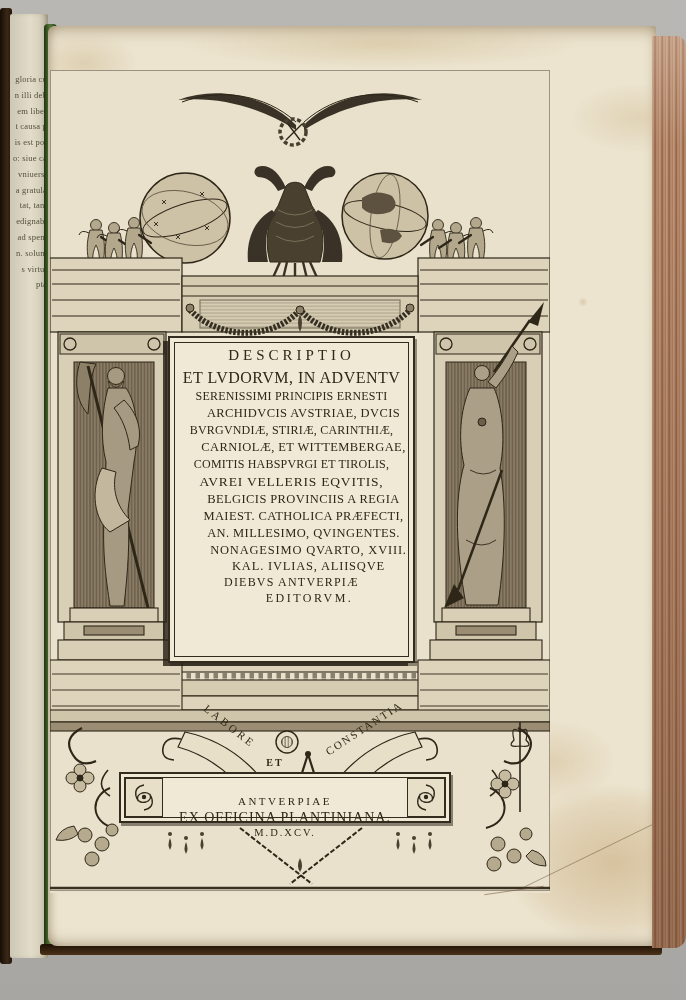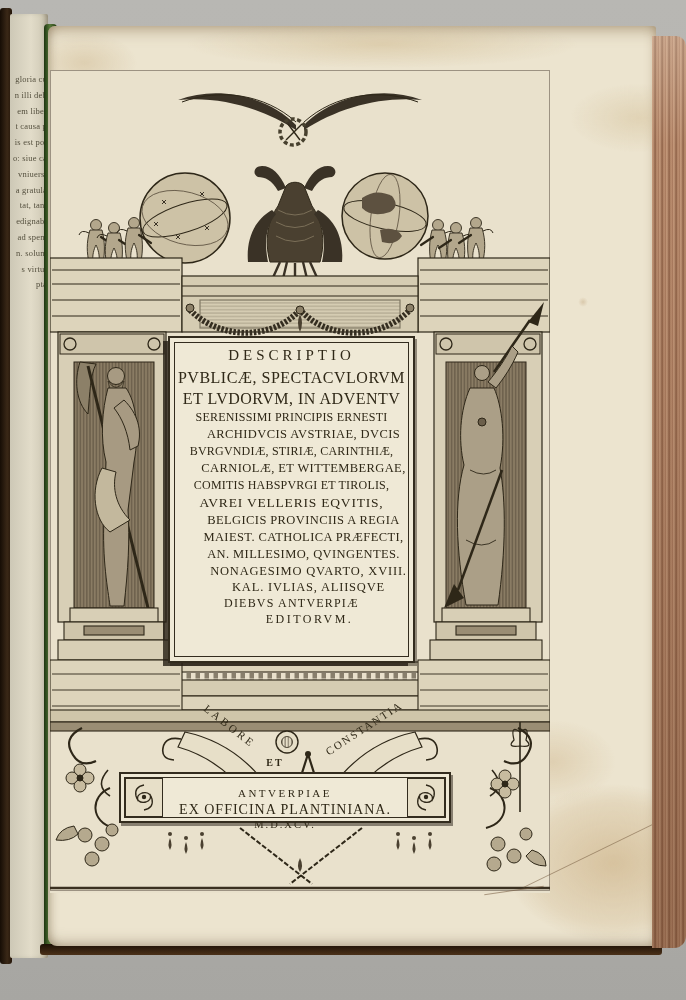--- a/index.html
+++ b/index.html
@@ -55,21 +55,21 @@
   .s7{font-size:12.5px;line-height:16.5px;letter-spacing:.8px;padding-left:34px;}
   .s8{font-size:12px;line-height:15.5px;letter-spacing:1.2px;}
   .s9{font-size:12px;line-height:16px;letter-spacing:2.5px;padding-left:36px;}
   .banner-word{position:absolute;color:#2f2817;font-size:11px;letter-spacing:3px;text-align:center;}
   .w-labore{left:130px;top:694px;width:104px;transform:rotate(38deg);}
   .w-constantia{left:256px;top:696px;width:120px;transform:rotate(-33deg);letter-spacing:2px;}
   .w-et{left:212px;top:731px;width:30px;font-size:10px;letter-spacing:2px;font-weight:bold;}
   .imprint{position:absolute;left:71px;top:746px;width:332px;height:51px;box-sizing:border-box;
     background:#efe9d6;border:2px solid #332c1e;outline:1px solid #332c1e;outline-offset:-6px;
     box-shadow:2px 3px 0 0 rgba(38,30,20,.5);text-align:center;}
-  .imprint .l1{font-size:11px;line-height:15px;letter-spacing:2.5px;margin-top:12px;color:#2f2817;}
+  .imprint .l1{font-size:11px;line-height:15px;letter-spacing:2.5px;margin-top:20px;color:#2f2817;}
   .imprint .l2{font-size:14px;line-height:17px;letter-spacing:1px;color:#2f2817;}
   .imprint .l3{font-size:10.5px;line-height:13px;letter-spacing:2px;color:#2f2817;}
   .endpanel{position:absolute;top:4px;width:38px;height:39px;box-sizing:border-box;border:1px solid #332c1e;background:#e7dfc8;}
   .endpanel.left{left:4px;} .endpanel.right{right:4px;}
   .engraving-svg{position:absolute;left:2px;top:44px;}
 </style>
 </head>
 <body>
 
 <div class="screen">
@@ -303,21 +303,20 @@
           <circle cx="136" cy="768" r="2"></circle>
           <circle cx="152" cy="764" r="2"></circle>
         <circle cx="348" cy="764" r="2"></circle>
           <circle cx="364" cy="768" r="2"></circle>
           <circle cx="380" cy="764" r="2"></circle>
       </g>
     </svg>
 
     <div class="tablet">
       <div class="s1">DESCRIPTIO</div>
-      <div class="s3">PVBLICÆ, SPECTACVLORVM</div>
       <div class="s3">ET LVDORVM, IN ADVENTV</div>
       <div class="s4">SERENISSIMI PRINCIPIS ERNESTI</div>
       <div class="s5">ARCHIDVCIS AVSTRIAE, DVCIS</div>
       <div class="s4">BVRGVNDIÆ, STIRIÆ, CARINTHIÆ,</div>
       <div class="s5">CARNIOLÆ, ET WITTEMBERGAE,</div>
       <div class="s4">COMITIS HABSPVRGI ET TIROLIS,</div>
       <div class="s6">AVREI VELLERIS EQVITIS,</div>
       <div class="s5">BELGICIS PROVINCIIS A REGIA</div>
       <div class="s5">MAIEST. CATHOLICA PRÆFECTI,</div>
       <div class="s5">AN. MILLESIMO, QVINGENTES.</div>

